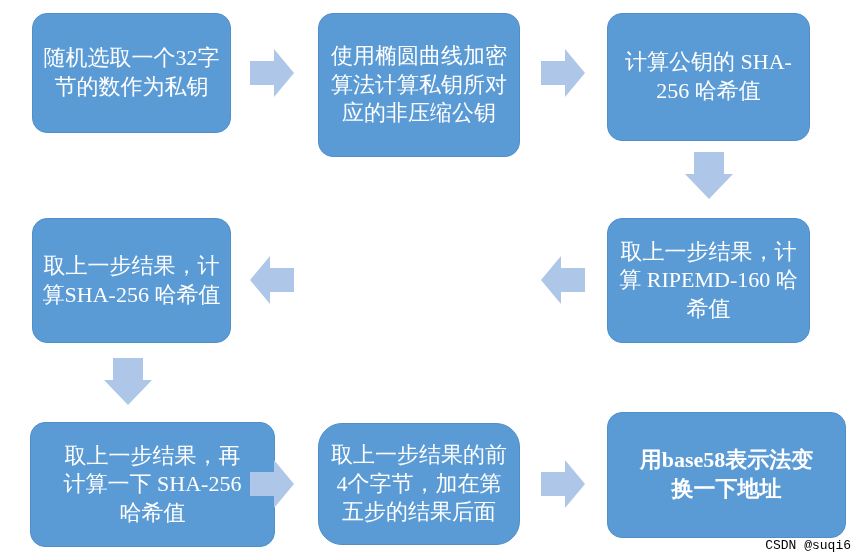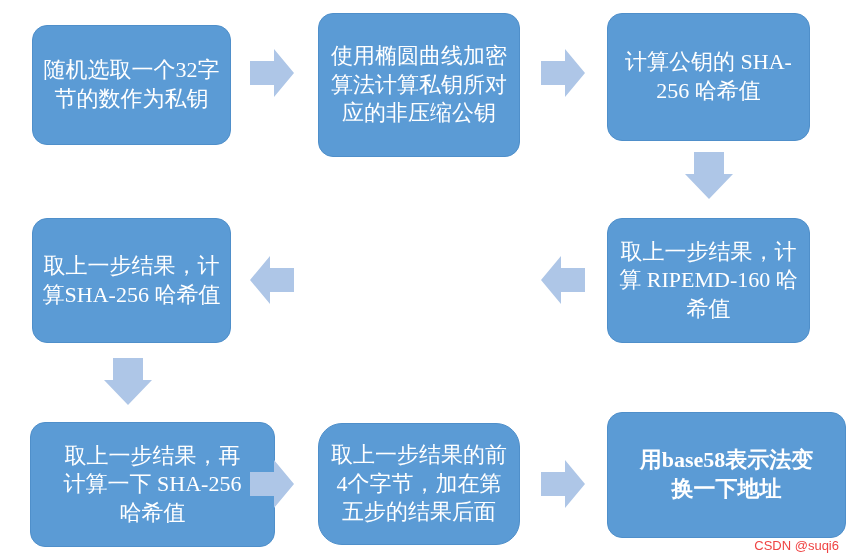--- a/index.html
+++ b/index.html
@@ -29,46 +29,46 @@
     padding: 2px 4px;
   }
   .box .label {
     font-size: 22px;
     line-height: 1.3;
     white-space: pre-line;
   }
   .arrow {
     position: absolute;
   }
-  .b1 { left: 32px;  top: 13px;  width: 199px; height: 120px; margin-top: 12px; }
+  .b1 { left: 32px;  top: 13px;  width: 199px; height: 120px; }
   .b2 { left: 318px; top: 13px;  width: 202px; height: 144px; }
   .b3 { left: 607px; top: 13px;  width: 203px; height: 128px; }
   .b4 { left: 607px; top: 218px; width: 203px; height: 125px; }
   .b5 { left: 318px; top: 218px; width: 202px; height: 125px; }
   .b6 { left: 32px;  top: 218px; width: 199px; height: 125px; }
   .b7 { left: 30px;  top: 422px; width: 245px; height: 125px; }
   .b8 { left: 318px; top: 423px; width: 202px; height: 122px; border-radius: 24px; }
   .b9 { left: 607px; top: 412px; width: 239px; height: 126px; font-weight: bold; }
 
   .a-r1a { left: 250px; top: 49px; }
   .a-r1b { left: 541px; top: 49px; }
   .a-d1  { left: 685px; top: 152px; }
   .a-l2a { left: 541px; top: 256px; }
   .a-l2b { left: 250px; top: 256px; }
   .a-d2  { left: 104px; top: 358px; }
   .a-r3a { left: 250px; top: 460px; }
   .a-r3b { left: 541px; top: 460px; }
 
   .watermark {
     position: absolute;
-    right: 17px;
+    right: 5px;
     bottom: 7px;
-    color: #ef4444;
+    color: #000000;
     font-size: 13px;
-    font-family: Liberation Sans, sans-serif;
+    font-family: Liberation Mono, monospace;
   }
 </style>
 </head>
 <body>
 
 <div class="canvas">
 
   <div class="box b1">
     <span class="label">随机选取一个32字
 节的数作为私钥</span>

